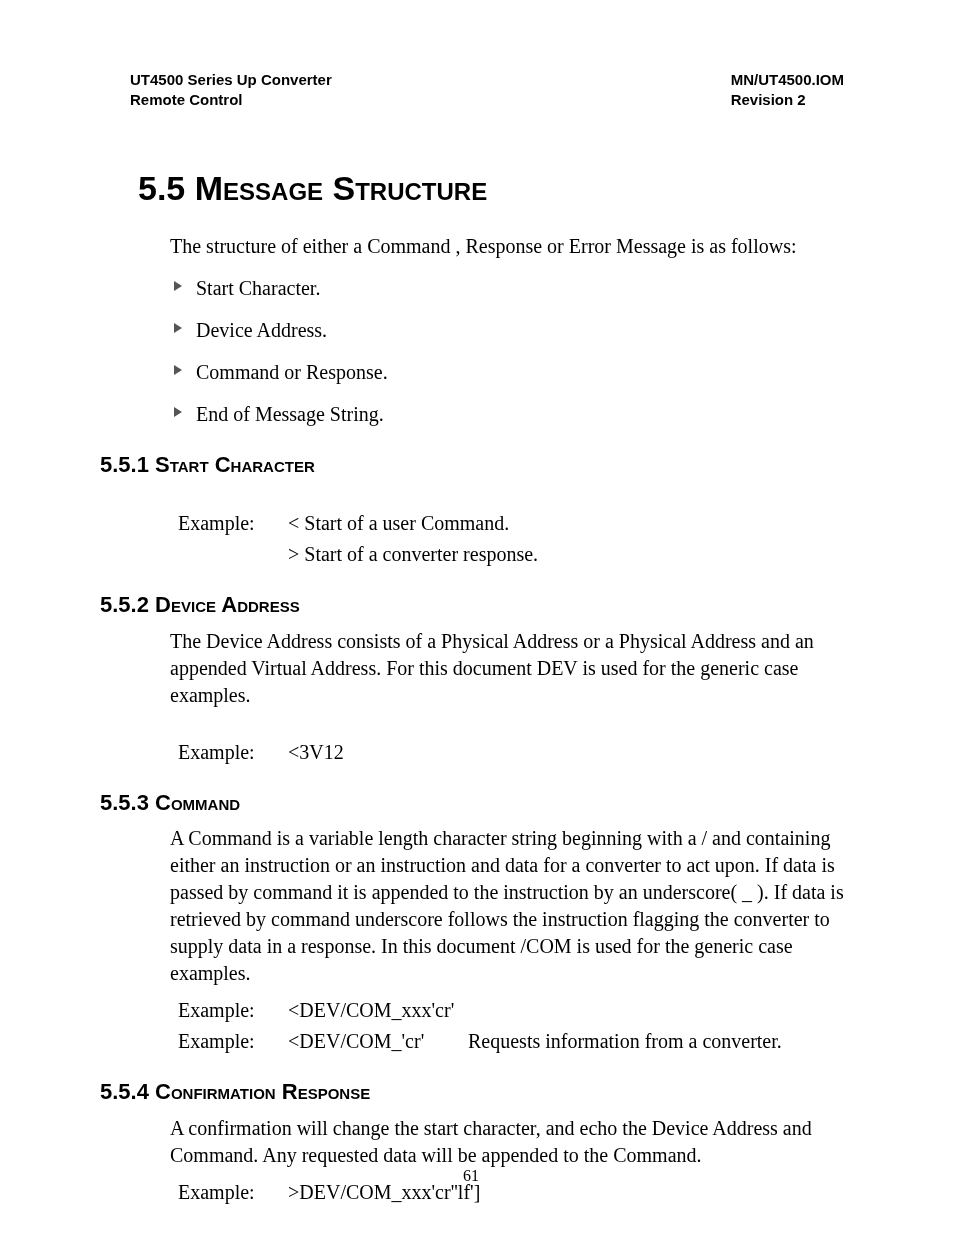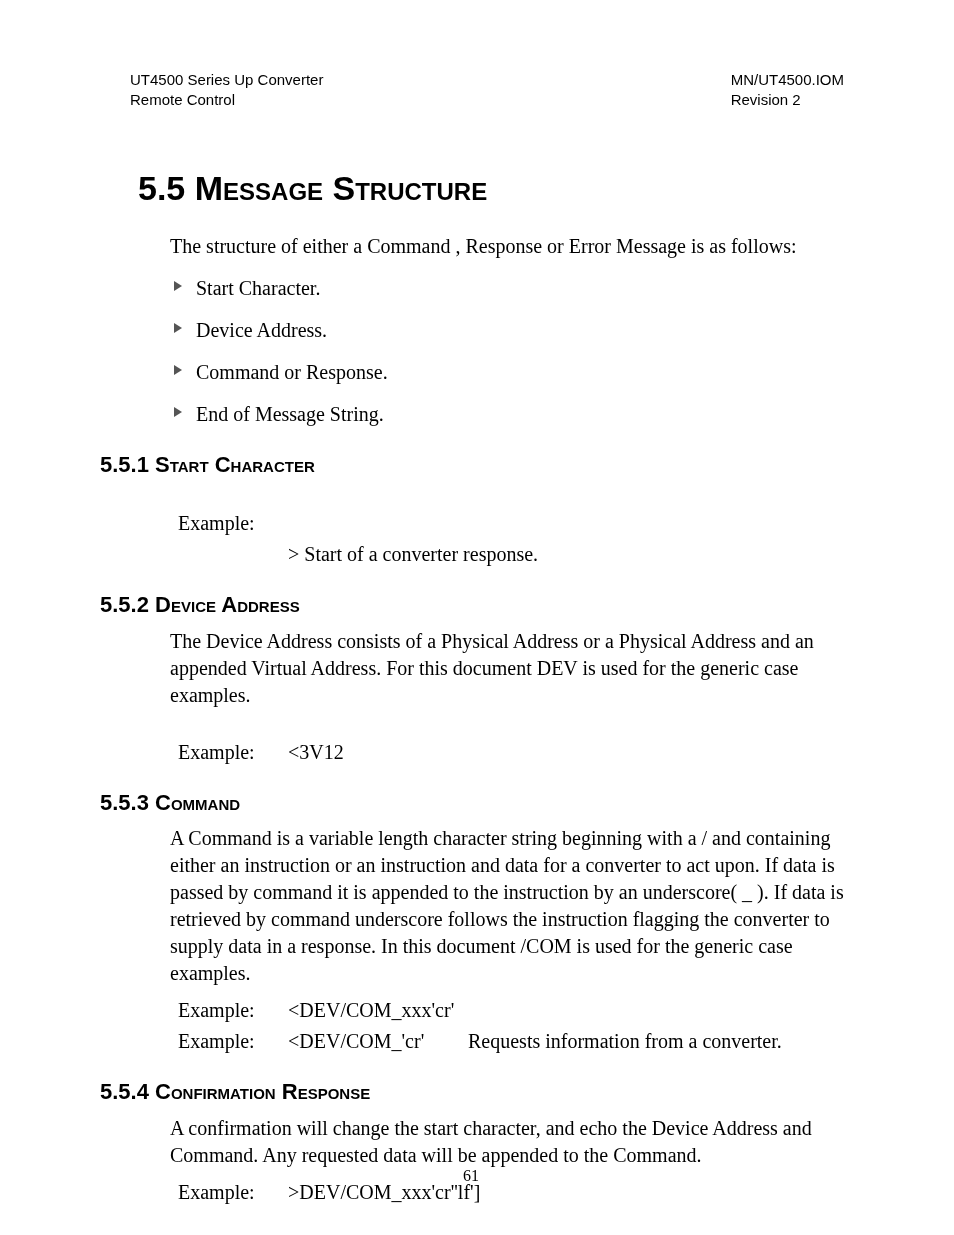--- a/index.html
+++ b/index.html
@@ -19,21 +19,21 @@
     font-size: 20px;
     line-height: 1.35;
   }
   .running-header {
     display: flex;
     justify-content: space-between;
     font-family: Arial, Helvetica, sans-serif;
     font-size: 15px;
     margin-bottom: 55px;
   }
-  .running-header .col { line-height: 1.35; }
+  .running-header .col { line-height: 1.35; font-weight: bold; }
   .running-header .right { }
 
   .h1 {
     font-family: Arial, Helvetica, sans-serif;
     font-weight: bold;
     font-size: 34px;
     margin: 0 0 22px 8px;
   }
   .h2 {
     font-family: Arial, Helvetica, sans-serif;
@@ -115,20 +115,21 @@
     </ul>
   </div>
 
   <div class="h2">
     <span>5.5.1</span>
     <span class="smallcaps">Start Character</span>
   </div>
   <div class="body-indent">
     <div class="example-row gap-top">
       <div class="label">Example:</div>
+      <div class="col-desc">&lt; Start of a user Command.</div>
     </div>
     <div class="example-row">
       <div class="label"></div>
       <div class="col-desc">&gt; Start of a converter response.</div>
     </div>
   </div>
 
   <div class="h2">
     <span>5.5.2</span>
     <span class="smallcaps">Device Address</span>

